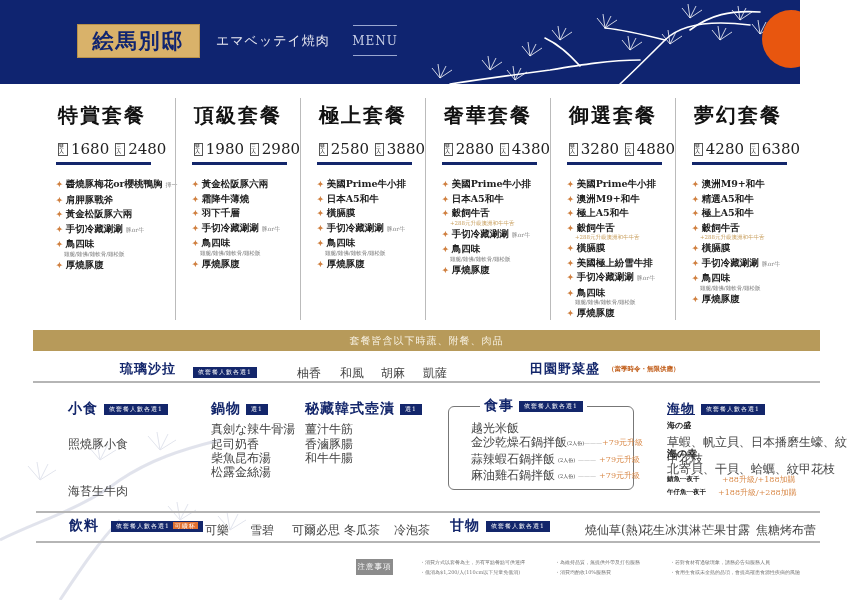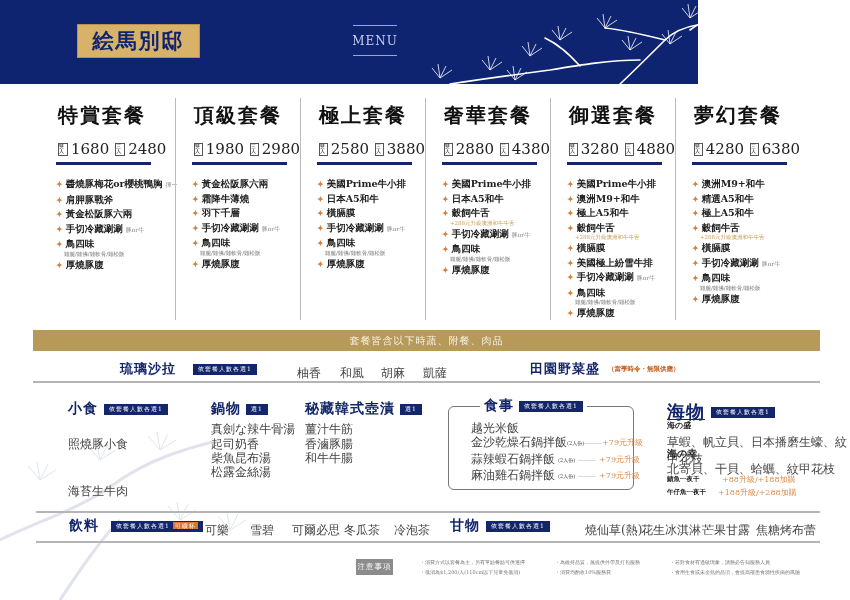--- a/index.html
+++ b/index.html
@@ -1,17 +1,17 @@
 <!DOCTYPE html>
 <html><head>
 <meta charset="utf-8">
 <style>
   * { box-sizing: border-box; margin: 0; padding: 0; }
   body { width: 850px; height: 600px; overflow: hidden; background: #ffffff; font-family: "DejaVu Serif", "Liberation Serif", serif; color: #222; position: relative; }
-  .header { position: absolute; left: 0; top: 0; width: 698px; height: 84px; background: #0f2470; overflow: hidden; padding-left: 25px; }
+  .header { position: absolute; left: 0; top: 0; width: 800px; height: 84px; background: #0f2470; overflow: hidden; padding-left: 25px; }
   .logo { position: absolute; left: 77px; top: 24px; width: 123px; height: 34px; background: #d9b26a; border: 1px solid #b8914a; display: flex; align-items: center; justify-content: center; color: #0f2470; font-size: 21px; font-weight: bold; letter-spacing: 2px; }
   .subtitle { position: absolute; left: 216px; top: 32px; color: #e8e8f0; font-size: 13px; letter-spacing: 1px; }
   .menu-label { position: absolute; left: 353px; top: 25px; width: 44px; border-top: 1px solid #9aa7d0; border-bottom: 1px solid #9aa7d0; height: 31px; color: #c8cfe6; font-size: 12px; letter-spacing: 1px; display: flex; align-items: center; justify-content: center; }
   .sun { position: absolute; left: 762px; top: 10px; width: 58px; height: 58px; border-radius: 50%; background: #e8560f; }
   .tree { position: absolute; left: 430px; top: 0; width: 420px; height: 84px; }
 
   .sets { position: absolute; left: 50px; top: 98px; width: 750px; height: 222px; display: flex; }
   .set { width: 125px; position: relative; padding-left: 4px; }
   .set + .set { border-left: 1px solid #bbb; padding-left: 14px; }
   .set-title { font-size: 20px; font-weight: bold; color: #111; letter-spacing: 2px; height: 34px; display: flex; align-items: center; padding-left: 4px; }
@@ -65,20 +65,21 @@
       <path d="M260 18 l-8 -10 M260 18 l-2 -14 M260 18 l6 -12 M260 18 l12 -8"></path>
       <path d="M290 40 l-8 -10 M290 40 l-2 -14 M290 40 l6 -12 M290 40 l12 -8"></path>
       <path d="M310 20 l-8 -10 M310 20 l-2 -14 M310 20 l6 -12 M310 20 l12 -8"></path>
       <path d="M330 34 l-8 -10 M330 34 l-2 -14 M330 34 l6 -12 M330 34 l12 -8"></path>
       <path d="M85 80 l-8 -10 M85 80 l-2 -14 M85 80 l6 -12 M85 80 l12 -8"></path>
       <path d="M240 44 l-8 -10 M240 44 l-2 -14 M240 44 l6 -12 M240 44 l12 -8"></path>
     </g>
   </svg>
   <div class="sun"></div>
   <div class="logo">絵馬別邸</div>
+  <div class="subtitle">エマベッテイ焼肉</div>
   <div class="menu-label">MENU</div>
 </div>
 
 <div class="sets" id="sets">
     <div class="set">
     <div class="set-title">特賞套餐</div>
     <div class="price-row">
       <span class="tag">雙人</span>
       <span>1680</span>
       <span class="tag" style="margin-left:3px">三人</span>
@@ -360,21 +361,21 @@
       <span>厚燒豚腹</span>
 
     </div>
       </div>
     </div>
   </div>
 
 <div class="gold-bar">套餐皆含以下時蔬、附餐、肉品</div>
 
 <div class="salad-row"></div>
-<div class="pos" style="left:120px; top:360px; display:flex; align-items:center; gap:17px;">
+<div class="pos" style="left:120px; top:360px; display:flex; align-items:flex-end; gap:17px;">
   <span class="sec-title">琉璃沙拉</span>
   <span class="badge">依套餐人數各選1</span>
 </div>
 <span class="pos small-txt" style="left:297px; top:365px;">柚香</span>
 <span class="pos small-txt" style="left:340px; top:365px;">和風</span>
 <span class="pos small-txt" style="left:381px; top:365px;">胡麻</span>
 <span class="pos small-txt" style="left:423px; top:365px;">凱薩</span>
 <div class="pos" style="left:530px; top:360px; display:flex; align-items:center; gap:8px;">
   <span class="sec-title">田園野菜盛</span>
   <span class="orange-note">（當季時令・無限供應）</span>
@@ -437,21 +438,21 @@
   <span class="upgrade">+79元升級</span>
 </div>
 <div class="pos" style="left:471px; top:467px; display:flex; align-items:center; gap:3px;">
   <span class="small-txt">麻油雞石鍋拌飯</span>
   <span class="small-txt" style="font-size:5px;">(2人份)</span>
   <span class="dash">———</span>
   <span class="upgrade">+79元升級</span>
 </div>
 
 <div class="pos" style="left:667px; top:400px; display:flex; align-items:center; gap:6px;">
-  <span class="sec-title" style="font-size:18px;text-decoration:underline;">海物</span>
+  <span class="sec-title" style="font-size:13px;text-decoration:underline;">海物</span>
   <span class="badge">依套餐人數各選1</span>
 </div>
 <span class="pos" style="left:667px; top:420px; font-size:8px; font-weight:bold;">海の盛</span>
 <span class="pos small-txt" style="left:667px; top:434px;">草蝦、帆立貝、日本播磨生蠔、紋甲花枝</span>
 <span class="pos" style="left:667px; top:447px; font-size:10px; font-weight:bold;">海の幸</span>
 <span class="pos small-txt" style="left:667px; top:461px;">北寄貝、干貝、蛤蠣、紋甲花枝</span>
 <span class="pos" style="left:667px; top:475px; font-size:6.5px; font-weight:bold;">鯖魚一夜干</span>
 <span class="pos upgrade" style="left:722px; top:474px;">+88升級/+188加購</span>
 <span class="pos" style="left:667px; top:488px; font-size:6.5px; font-weight:bold;">午仔魚一夜干</span>
 <span class="pos upgrade" style="left:718px; top:487px;">+188升級/+288加購</span>

